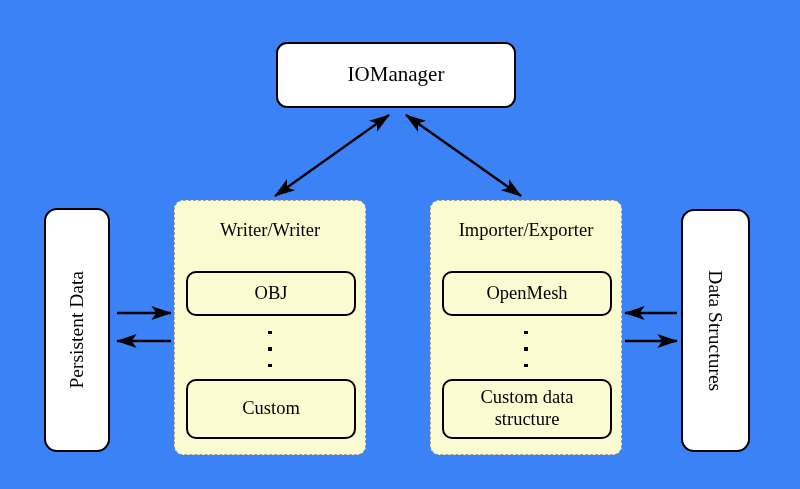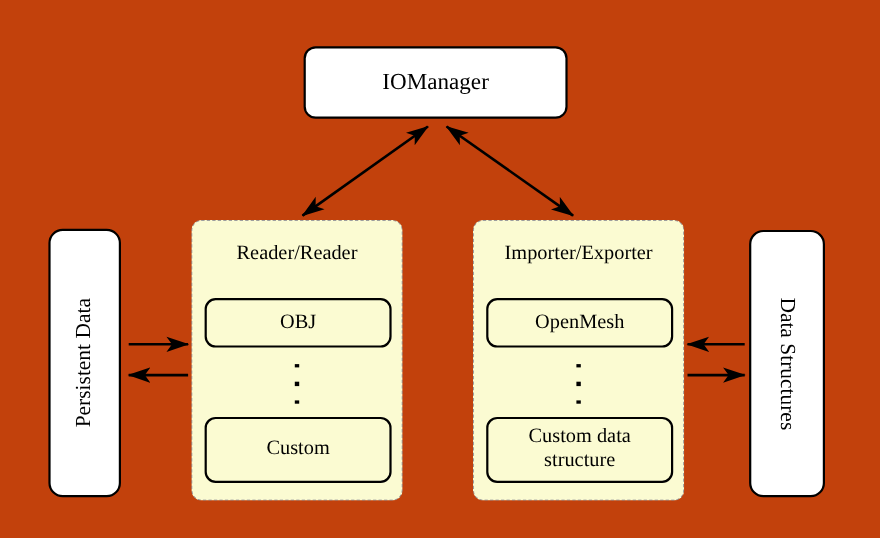--- a/index.html
+++ b/index.html
@@ -4,21 +4,21 @@
 <style>
   html, body {
     margin: 0;
     padding: 0;
     background: #ffffff;
   }
   #canvas {
     position: relative;
     width: 800px;
     height: 489px;
-    background: #c2410c;
+    background: #3b82f6;
     overflow: hidden;
     font-family: "Liberation Serif", "DejaVu Serif", serif;
     color: #000000;
   }
   .node {
     position: absolute;
     box-sizing: border-box;
     display: flex;
     align-items: center;
     justify-content: center;
@@ -181,21 +181,21 @@
     <line x1="677" y1="313" x2="625" y2="313" stroke="#000000" stroke-width="2.4" marker-end="url(#ah)"></line>
 
     <line x1="625" y1="341" x2="677" y2="341" stroke="#000000" stroke-width="2.4" marker-end="url(#ah)"></line>
   </svg>
 
   <div class="node" id="iomanager">
     <span>IOManager</span>
   </div>
 
   <div class="group-panel" id="panel-readerwriter">
-    <div class="group-title">Reader/Reader</div>
+    <div class="group-title">Writer/Writer</div>
 
     <div class="inner-node inner-top">
       <span>OBJ</span>
     </div>
 
     <div class="vdots">
       <span></span>
       <span></span>
       <span></span>
     </div>

